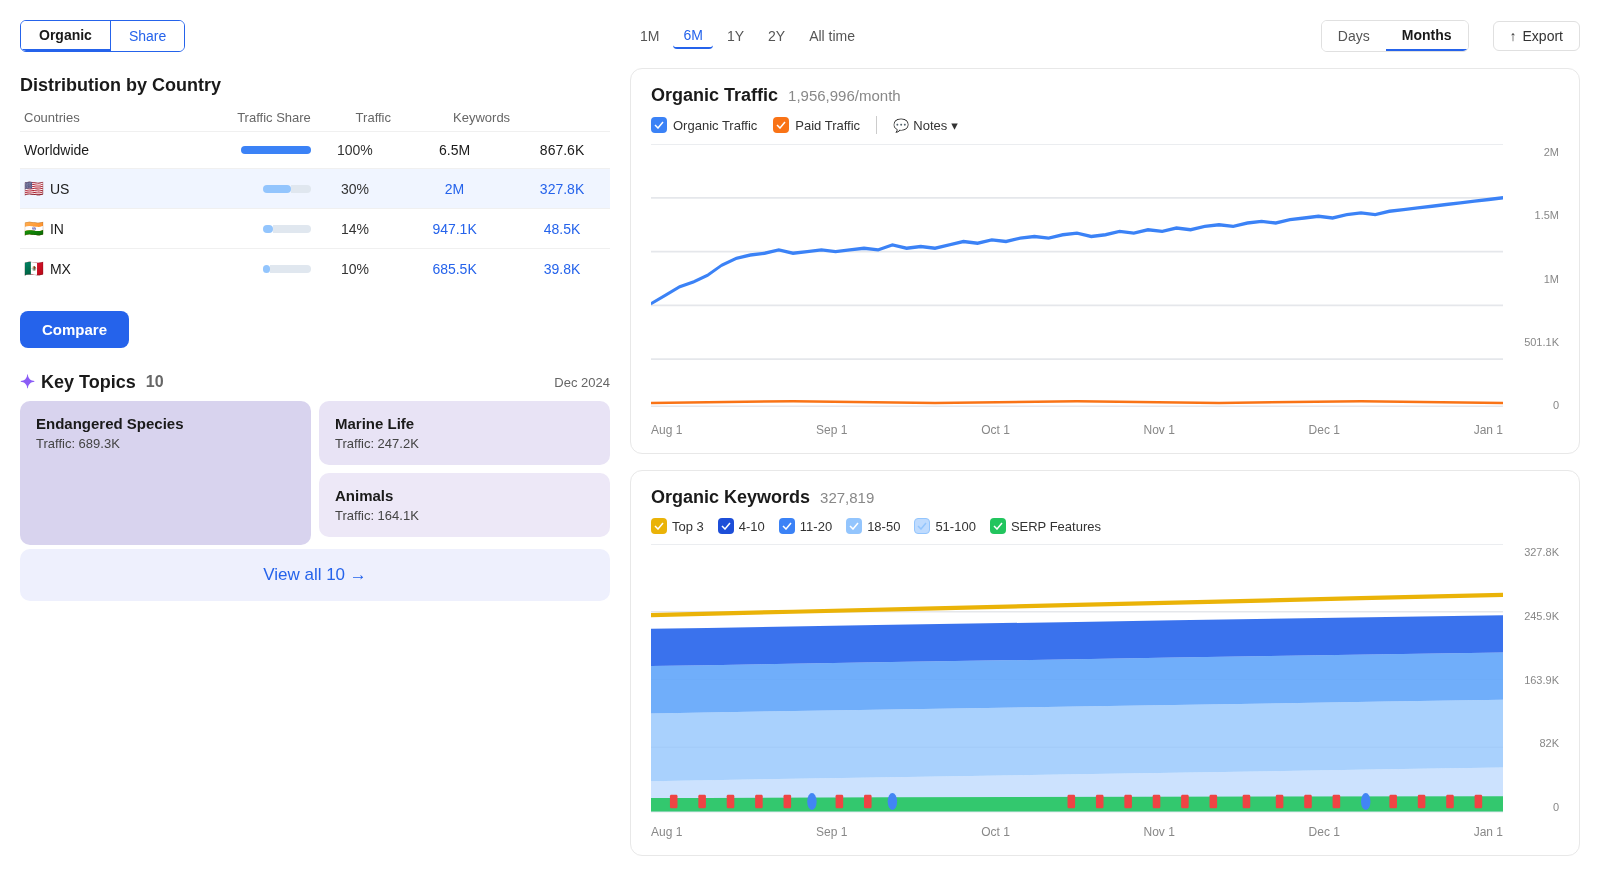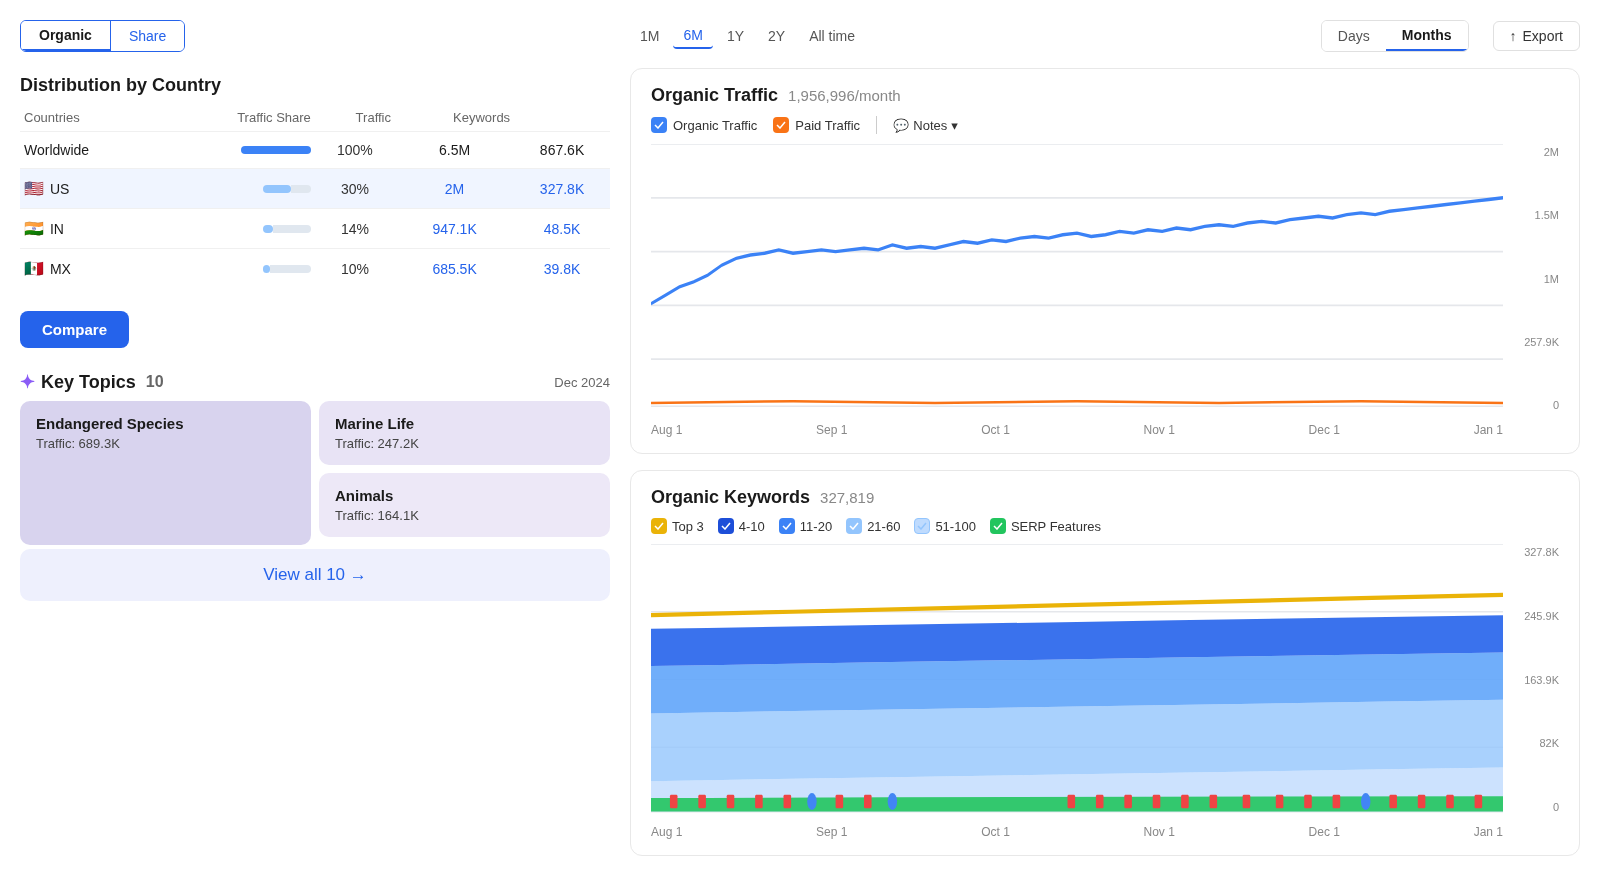--- a/index.html
+++ b/index.html
@@ -252,21 +252,21 @@
 
             <polyline fill="none" stroke="#3b82f6" stroke-width="2" points="0,95 15,90 30,85 45,82 60,78 75,72 90,68 105,66 120,65 135,63 150,65 165,64 180,63 195,64 210,63 225,62 240,63 255,60 270,62 285,61 300,62 315,60 330,58 345,59 360,57 375,58 390,56 405,55 420,56 435,54 450,53 465,55 480,54 495,52 510,53 525,51 540,52 555,50 570,51 585,49 600,48 615,49 630,47 645,46 660,47 675,45 690,44 705,43 720,44 735,42 750,41 765,42 780,40 795,39 810,38 825,37 840,36 855,35 870,34 885,33 900,32"></polyline>
 
             <polyline fill="none" stroke="#f97316" stroke-width="1.5" points="0,154 150,153 300,154 450,153 600,154 750,153 900,154"></polyline>
           </svg>
         </div>
         <div style="width:52px;display:flex;flex-direction:column;justify-content:space-between;align-items:flex-end;font-size:11px;color:#888;padding:2px 0;">
           <span>2M</span>
           <span>1.5M</span>
           <span>1M</span>
-          <span>257.9K</span>
+          <span>501.1K</span>
           <span>0</span>
         </div>
       </div>
       <div class="x-labels" style="padding-right:56px;">
         <span>Aug 1</span>
         <span>Sep 1</span>
         <span>Oct 1</span>
         <span>Nov 1</span>
         <span>Dec 1</span>
         <span>Jan 1</span>
@@ -302,21 +302,21 @@
               </svg>
           </div>
           <span>11-20</span>
         </div>
         <div class="kw-legend-item">
           <div style="width:16px;height:16px;border-radius:4px;background:#93c5fd;display:flex;align-items:center;justify-content:center;">
             <svg width="10" height="8" viewBox="0 0 10 8">
                 <path d="M1 4L4 7L9 1" stroke="white" stroke-width="1.5" fill="none"></path>
               </svg>
           </div>
-          <span>21-60</span>
+          <span>18-50</span>
         </div>
         <div class="kw-legend-item">
           <div style="width:16px;height:16px;border-radius:4px;background:#bfdbfe;display:flex;align-items:center;justify-content:center;border:1px solid #93c5fd;">
             <svg width="10" height="8" viewBox="0 0 10 8">
                 <path d="M1 4L4 7L9 1" stroke="#93c5fd" stroke-width="1.5" fill="none"></path>
               </svg>
           </div>
           <span>51-100</span>
         </div>
         <div class="kw-legend-item">

